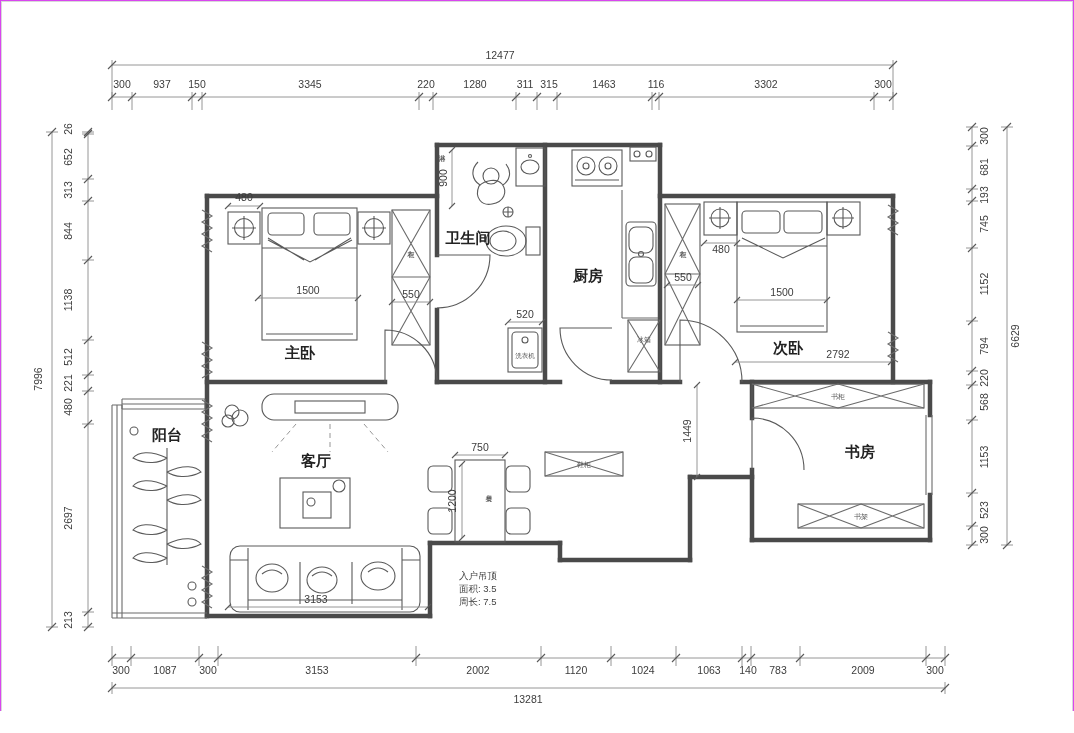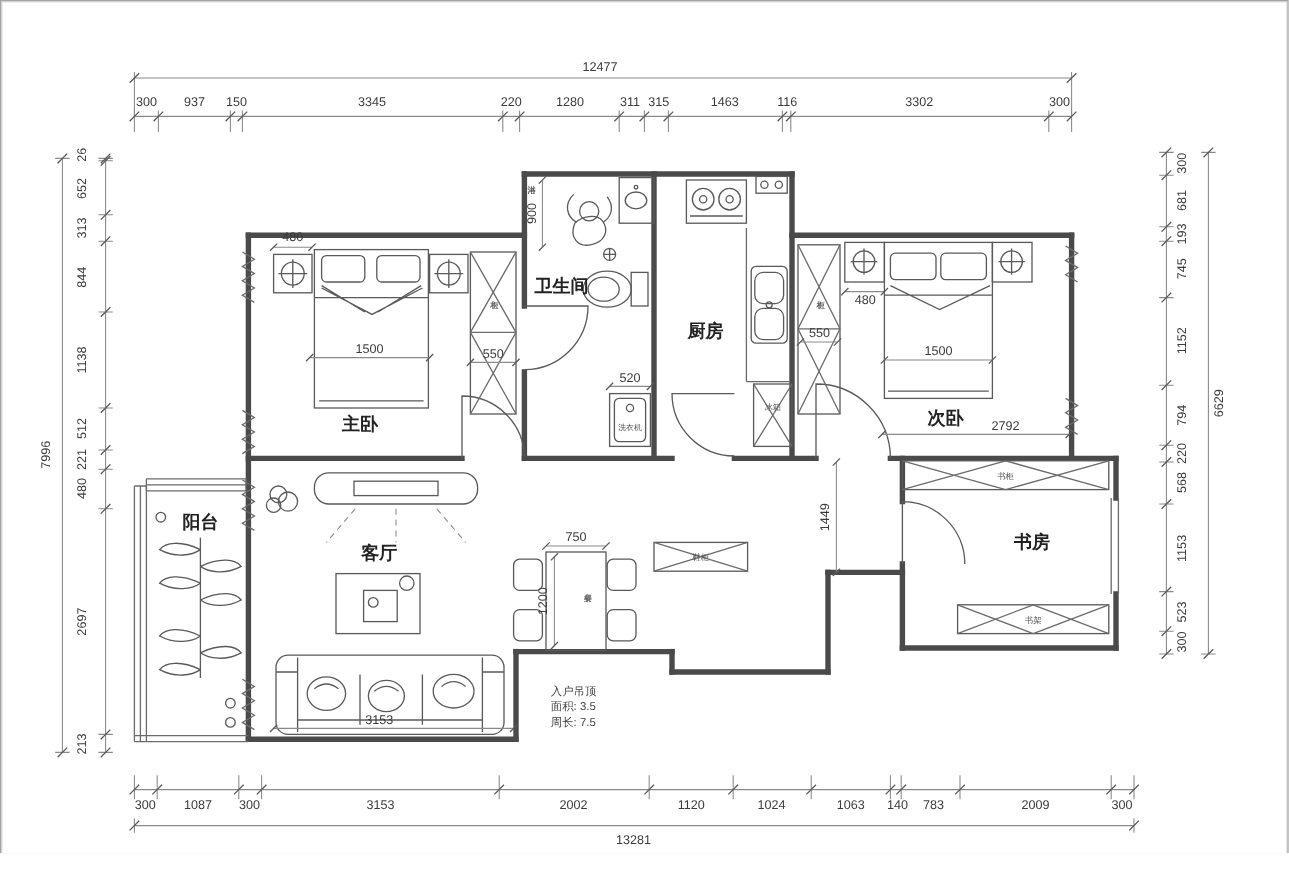--- a/index.html
+++ b/index.html
@@ -1,16 +1,16 @@
 <!DOCTYPE html>
 <html><head>
 <meta charset="utf-8">
 <style>
   html,body{margin:0;padding:0;background:#fff;}
-  #stage{position:relative;width:1074px;height:711px;background:#a3a3a3;overflow:hidden;
+  #stage{position:relative;width:1074px;height:711px;background:#d946ef;overflow:hidden;
          font-family:"Liberation Sans", sans-serif;}
   svg{position:absolute;left:0;top:0;}
   .w{stroke:#4a4a4a;stroke-width:4.5;fill:none;stroke-linecap:square;}
   .t{stroke:#6b6b6b;stroke-width:1.1;fill:none;}
   .f{stroke:#5a5a5a;stroke-width:1.1;fill:none;}
   .d{stroke:#8a8a8a;stroke-width:0.9;fill:none;}
   .dash{stroke:#8a8a8a;stroke-width:0.9;fill:none;stroke-dasharray:5 4;}
   text{fill:#3c3c3c;font-family:"Liberation Sans", sans-serif;}
   .dim{font-size:10.5px;}
   .room{font-size:15px;font-weight:bold;fill:#222;}

